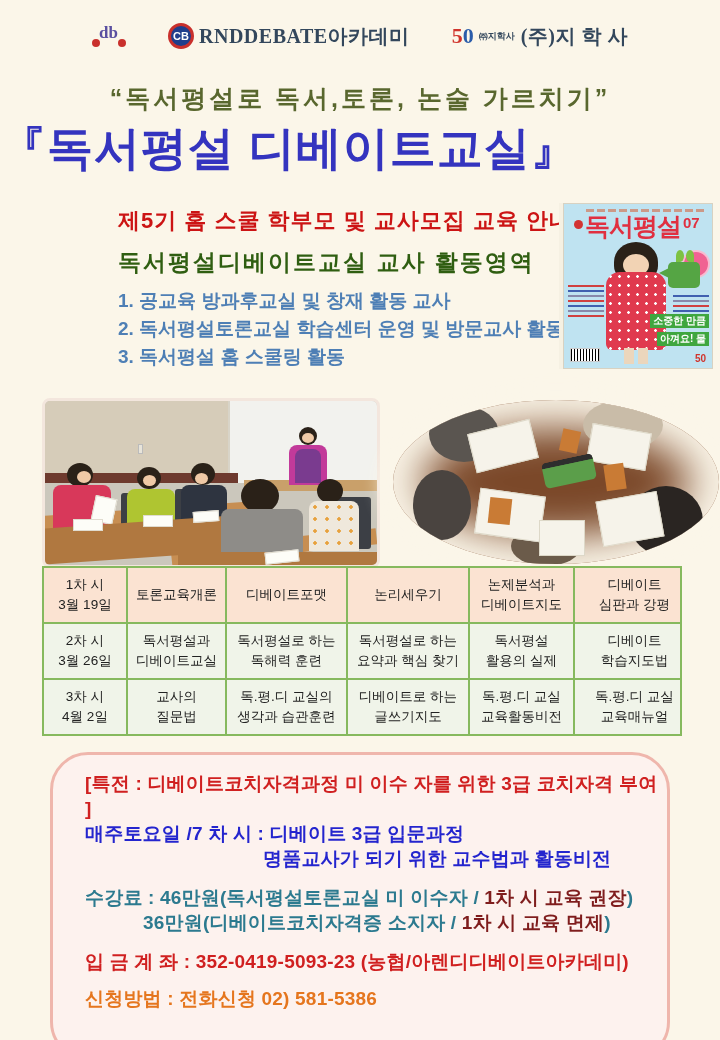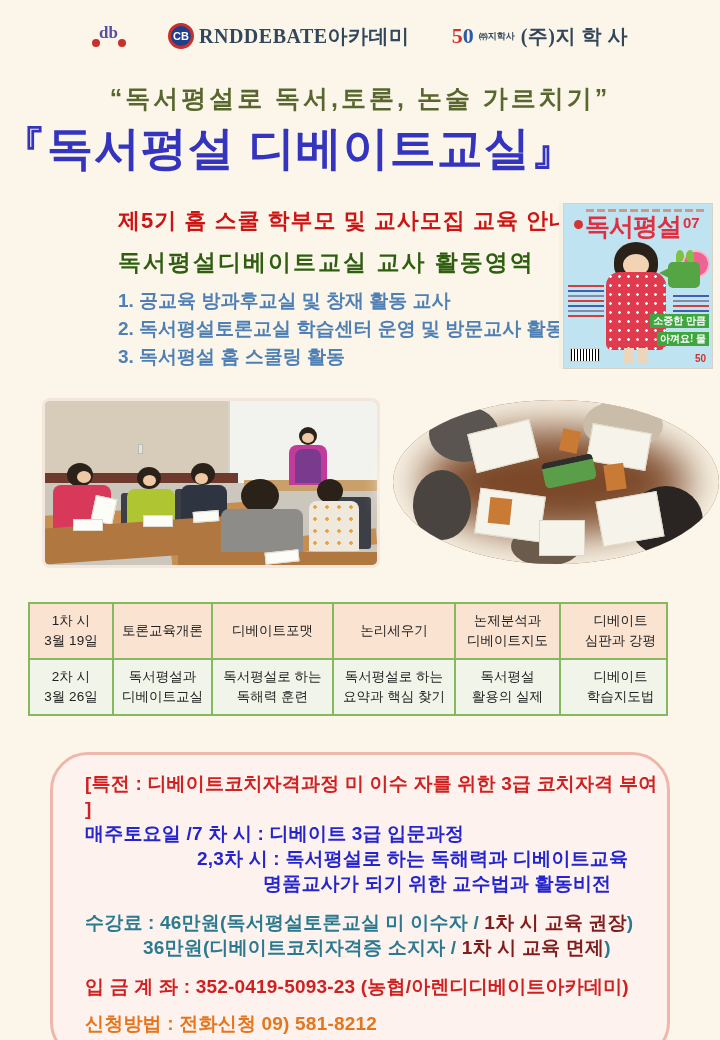--- a/index.html
+++ b/index.html
@@ -86,21 +86,21 @@
   .photo-right { position:absolute; left:393px; top:400px; width:326px; height:164px; }
   .pr-oval { position:absolute; inset:0; border-radius:50%; background:#7B4829; overflow:hidden;
     box-shadow:inset 0 0 40px 28px #FBF6E9, 0 0 18px 12px #FBF6E9; }
   .pr-paper { position:absolute; background:#F6F3EA; border:1px solid #DDD8C8; }
   .pr-book { position:absolute; background:#C97B35; }
   .pr-case { position:absolute; left:150px; top:58px; width:52px; height:26px; background:#5B9E4A; border-radius:5px;
     border-top:6px solid #2E2E2E; transform:rotate(-12deg); }
   .pr-fig { position:absolute; border-radius:50%; }
 
   
-  .sched { position:absolute; left:28px; top:566px; border-collapse:collapse;margin-top:36px; }
+  .sched { position:absolute; left:42px; top:566px; border-collapse:collapse; }
   .sched td { border:2px solid #86B95E; text-align:center; vertical-align:middle;
     font-size:13.5px; color:#222; line-height:1.45; white-space:pre-line; height:56px; }
   .sched tr.r0 td { background:#FBE3D2; }
   .sched tr.r1 td, .sched tr.r2 td { background:#F0F4E9; }
   .c0{width:84px;} .c1{width:99px;} .c2{width:121px;} .c3{width:122px;} .c4{width:105px;} .c5{width:107px;padding-left:14px;}
 
   
   .notice { position:absolute; left:50px; top:752px; width:620px; height:308px;
     border:3px solid #EFB6AC; border-radius:38px; background:#FDF2EE; padding:16px 0 0 32px; }
   .n-line { font-size:19px; line-height:25px; font-weight:bold; letter-spacing:0.2px; }
@@ -280,28 +280,41 @@
 디베이트교실</td>
     <td class="c2">독서평설로 하는
 독해력 훈련</td>
     <td class="c3">독서평설로 하는
 요약과 핵심 찾기</td>
     <td class="c4">독서평설
 활용의 실제</td>
     <td class="c5">디베이트
 학습지도법</td>
   </tr>
+  <tr class="r2">
+    <td class="c0">3차 시
+4월  2일</td>
+    <td class="c1">교사의
+질문법</td>
+    <td class="c2">독.평.디 교실의
+생각과 습관훈련</td>
+    <td class="c3">디베이트로 하는
+글쓰기지도</td>
+    <td class="c4">독.평.디 교실
+교육활동비전</td>
+    <td class="c5">독.평.디 교실
+교육매뉴얼</td>
+  </tr>
 </tbody>
   </table>
 
 <div class="notice">
   <div class="n-line n-special">[특전 : 디베이트코치자격과정 미 이수 자를 위한 3급 코치자격 부여 ]</div>
   <div class="n-line n-blue">매주토요일 /7   차 시 : 디베이트 3급 입문과정</div>
-  <div class="n-line n-blue ind1">2,3차 시 : 독서평설로 하는 독해력과 디베이트교육</div>
   <div class="n-line n-blue ind2">명품교사가 되기 위한 교수법과 활동비전</div>
   <div class="gap14"></div>
   <div class="n-line n-teal"><span>수강료 : 46만원(독서평설토론교실 미 이수자 / </span><span class="n-hl">1차 시 교육 권장</span><span>)</span></div>
   <div class="n-line n-teal ind3"><span>36만원(디베이트코치자격증 소지자 /  </span><span class="n-hl">1차 시 교육 면제</span><span>)</span></div>
   <div class="gap14"></div>
   <div class="n-line n-red">입 금 계 좌 : 352-0419-5093-23   (농협/아렌디디베이트아카데미)</div>
   <div class="gap12"></div>
-  <div class="n-line n-orange">신청방법 : 전화신청 09) 581-8212</div>
+  <div class="n-line n-orange">신청방법 : 전화신청 02) 581-5386</div>
 </div>
 
 </body></html>

